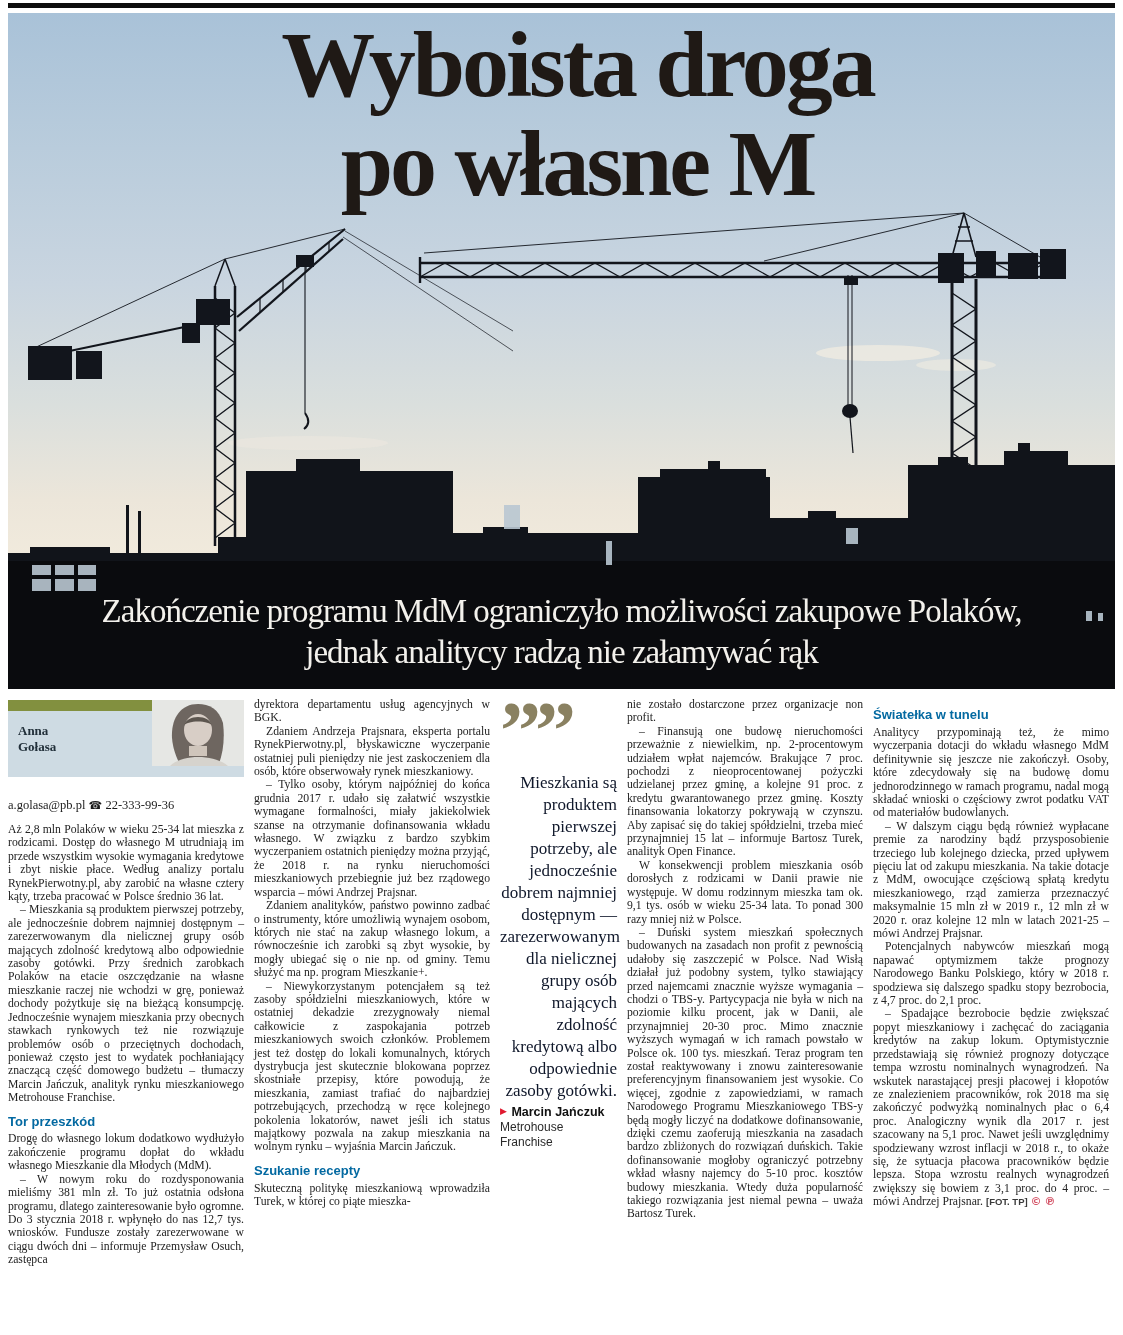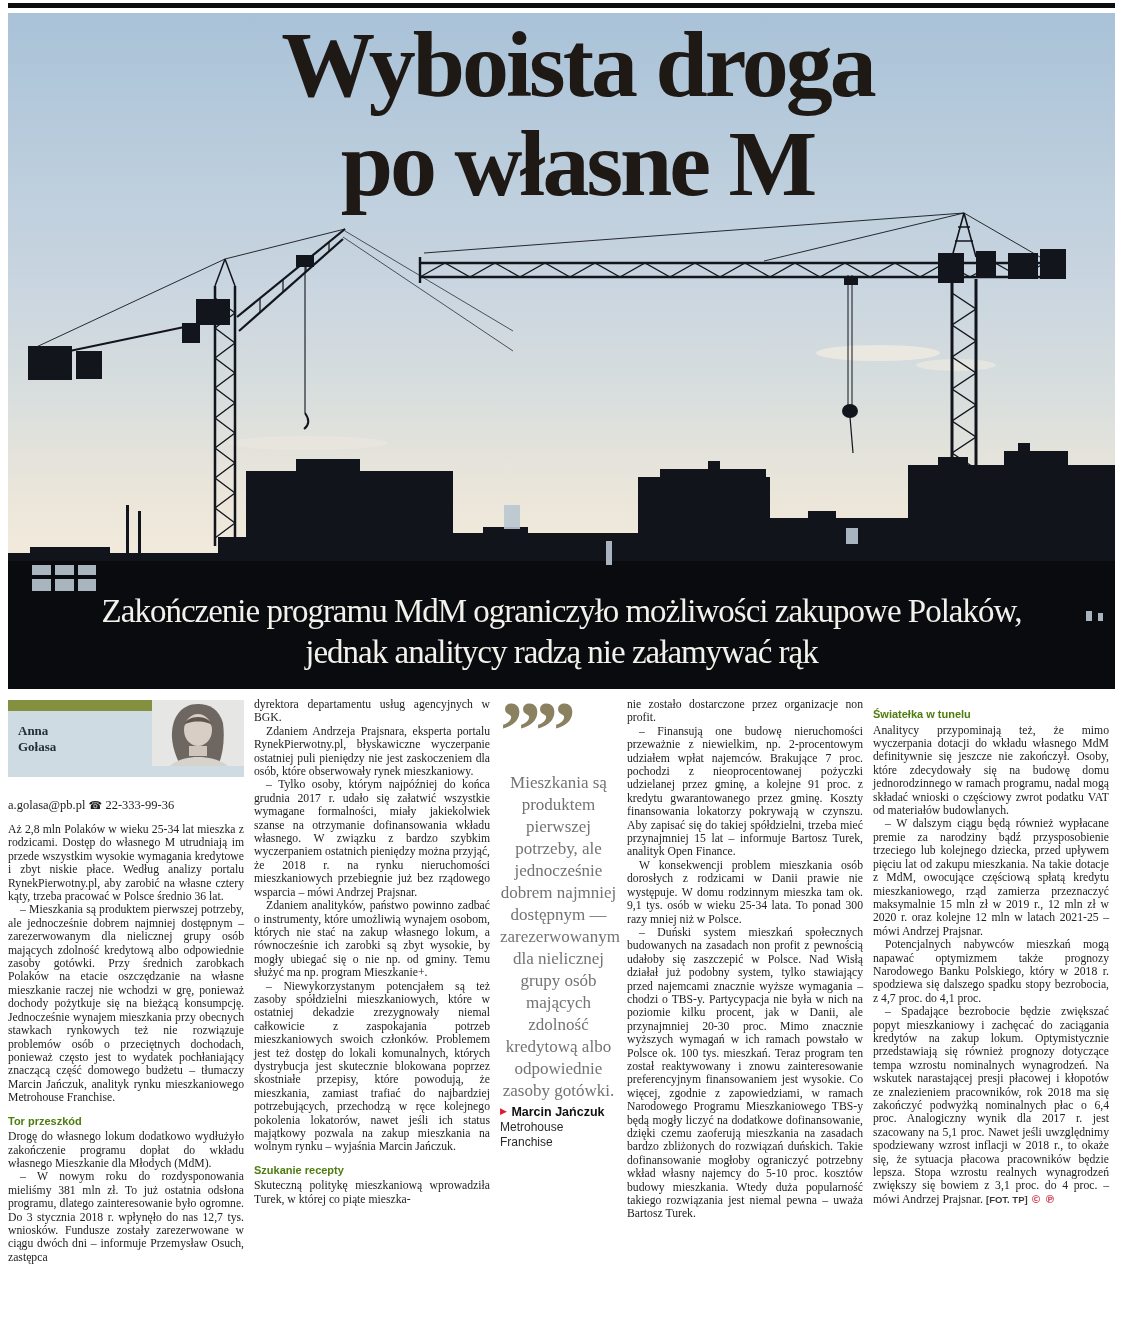--- a/index.html
+++ b/index.html
@@ -17,33 +17,33 @@
             font-weight:400;font-size:33px;line-height:1.24;letter-spacing:-1px;
             color:#f3f1ec;white-space:pre-line;z-index:4;}
   
   .cols{display:flex;gap:10px;margin:9px 8px 0;height:629px;overflow:hidden;}
   .col{flex:0 0 236px;max-width:236px;}
   .col-quote{flex:0 0 117px;max-width:117px;}
   .col p{margin:0;font-size:11.7px;line-height:13.4px;text-align:justify;
          color:#232323;}
   .indent{text-indent:12px;}
   .sec-h{font-family:"Liberation Sans","DejaVu Sans",sans-serif;font-weight:700;
-         font-size:11px;line-height:1.15;color:#4d7c0f;margin:10px 0 3px;}
+         font-size:13px;line-height:1.15;color:#0369a1;margin:10px 0 3px;}
   
   .author-box{position:relative;height:77px;background:#cedbe3;margin:2px 0 4px;}
   .author-bar{height:11px;background:#82903f;}
   .author-photo{position:absolute;top:0;right:0;width:92px;height:66px;}
   .author-name{position:absolute;left:10px;top:23px;font-weight:700;font-size:13px;
                line-height:1.2;color:#22303a;white-space:pre-line;}
   .author-contact{font-size:12.5px;color:#1b1b1b;margin:21px 0 10px;}
   .author-contact .phone-glyph{font-family:"DejaVu Sans",sans-serif;font-size:11px;}
   
   .q-mark{font-weight:700;font-size:82px;line-height:0.55;color:#8a8161;
           height:50px;margin:10px 0 14px;letter-spacing:-6px;}
-  .q-text{font-size:17px;line-height:22px;color:#737373;text-align:center;}
+  .q-text{font-size:17px;line-height:22px;color:#0f172a;text-align:right;}
   .q-attr{font-family:"Liberation Sans","DejaVu Sans",sans-serif;}
   .q-bullet{color:#e0192f;font-size:9px;vertical-align:2px;font-family:"DejaVu Sans",sans-serif;}
   .q-author{font-weight:700;font-size:12.5px;line-height:1.2;color:#101010;}
   .q-org{font-weight:400;font-size:12px;line-height:1.25;color:#2a2a2a;white-space:pre-line;}
   
   .credit{font-family:"Liberation Sans","DejaVu Sans",sans-serif;font-weight:700;
           font-size:9.5px;color:#3a3a3a;letter-spacing:0;}
   .sym{color:#d5576a;font-weight:700;font-size:11px;font-family:"DejaVu Sans",sans-serif;}
 </style>
 </head>
@@ -193,21 +193,21 @@
       <p>nie zostało dostarczone przez organizacje non profit.</p>
       <p class="indent">– Finansują one budowę nieruchomości przeważnie z niewielkim, np. 2-procentowym udziałem wpłat najemców. Brakujące 7 proc. pochodzi z nieoprocentowanej pożyczki udzielanej przez gminę, a kolejne 91 proc. z kredytu gwarantowanego przez gminę. Koszty finansowania lokatorzy pokrywają w czynszu. Aby zapisać się do takiej spółdzielni, trzeba mieć przynajmniej 15 lat – informuje Bartosz Turek, analityk Open Finance.</p>
       <p class="indent">W konsekwencji problem mieszkania osób dorosłych z rodzicami w Danii prawie nie występuje. W domu rodzinnym mieszka tam ok. 9,1 tys. osób w wieku 25-34 lata. To ponad 300 razy mniej niż w Polsce.</p>
       <p class="indent">– Duński system mieszkań społecznych budowanych na zasadach non profit z pewnością udałoby się zaszczepić w Polsce. Nad Wisłą działał już podobny system, tylko stawiający przed najemcami znacznie wyższe wymagania – chodzi o TBS-y. Partycypacja nie była w nich na poziomie kilku procent, jak w Danii, ale przynajmniej 20-30 proc. Mimo znacznie wyższych wymagań w ich ramach powstało w Polsce ok. 100 tys. mieszkań. Teraz program ten został reaktywowany i znowu zainteresowanie preferencyjnym finansowaniem jest wysokie. Co więcej, zgodnie z zapowiedziami, w ramach Narodowego Programu Mieszkaniowego TBS-y będą mogły liczyć na dodatkowe dofinansowanie, dzięki czemu zaoferują mieszkania na zasadach bardzo zbliżonych do rozwiązań duńskich. Takie dofinansowanie mogłoby ograniczyć potrzebny wkład własny najemcy do 5-10 proc. kosztów budowy mieszkania. Wtedy duża popularność takiego rozwiązania jest niemal pewna – uważa Bartosz Turek.</p>
     </div>
 
     <div class="col">
       <div class="sec-h">Światełka w tunelu</div>
       <p>Analitycy przypominają też, że mimo wyczerpania dotacji do wkładu własnego MdM definitywnie się jeszcze nie zakończył. Osoby, które zdecydowały się na budowę domu jednorodzinnego w ramach programu, nadal mogą składać wnioski o częściowy zwrot podatku VAT od materiałów budowlanych.</p>
       <p class="indent">– W dalszym ciągu będą również wypłacane premie za narodziny bądź przysposobienie trzeciego lub kolejnego dziecka, przed upływem pięciu lat od zakupu mieszkania. Na takie dotacje z MdM, owocujące częściową spłatą kredytu mieszkaniowego, rząd zamierza przeznaczyć maksymalnie 15 mln zł w 2019 r., 12 mln zł w 2020 r. oraz kolejne 12 mln w latach 2021-25 – mówi Andrzej Prajsnar.</p>
-      <p class="indent">Potencjalnych nabywców mieszkań mogą napawać optymizmem także prognozy Narodowego Banku Polskiego, który w 2018 r. spodziewa się dalszego spadku stopy bezrobocia, z 4,7 proc. do 4,1 proc.</p>
+      <p class="indent">Potencjalnych nabywców mieszkań mogą napawać optymizmem także prognozy Narodowego Banku Polskiego, który w 2018 r. spodziewa się dalszego spadku stopy bezrobocia, z 4,7 proc. do 2,1 proc.</p>
       <p class="indent"><span>– Spadające bezrobocie będzie zwiększać popyt mieszkaniowy i zachęcać do zaciągania kredytów na zakup lokum. Optymistycznie przedstawiają się również prognozy dotyczące tempa wzrostu nominalnych wynagrodzeń. Na wskutek narastającej presji płacowej i kłopotów ze znalezieniem pracowników, rok 2018 ma się zakończyć podwyżką nominalnych płac o 6,4 proc. Analogiczny wynik dla 2017 r. jest szacowany na 5,1 proc. Nawet jeśli uwzględnimy spodziewany wzrost inflacji w 2018 r., to okaże się, że sytuacja płacowa pracowników będzie lepsza. Stopa wzrostu realnych wynagrodzeń zwiększy się bowiem z 3,1 proc. do 4 proc. – mówi Andrzej Prajsnar.</span>
         <span class="credit">[FOT. TP]</span>
         <span class="sym">©</span>
         <span class="sym">℗</span>
       </p>
     </div>
 
   </div>
 </div>
 

